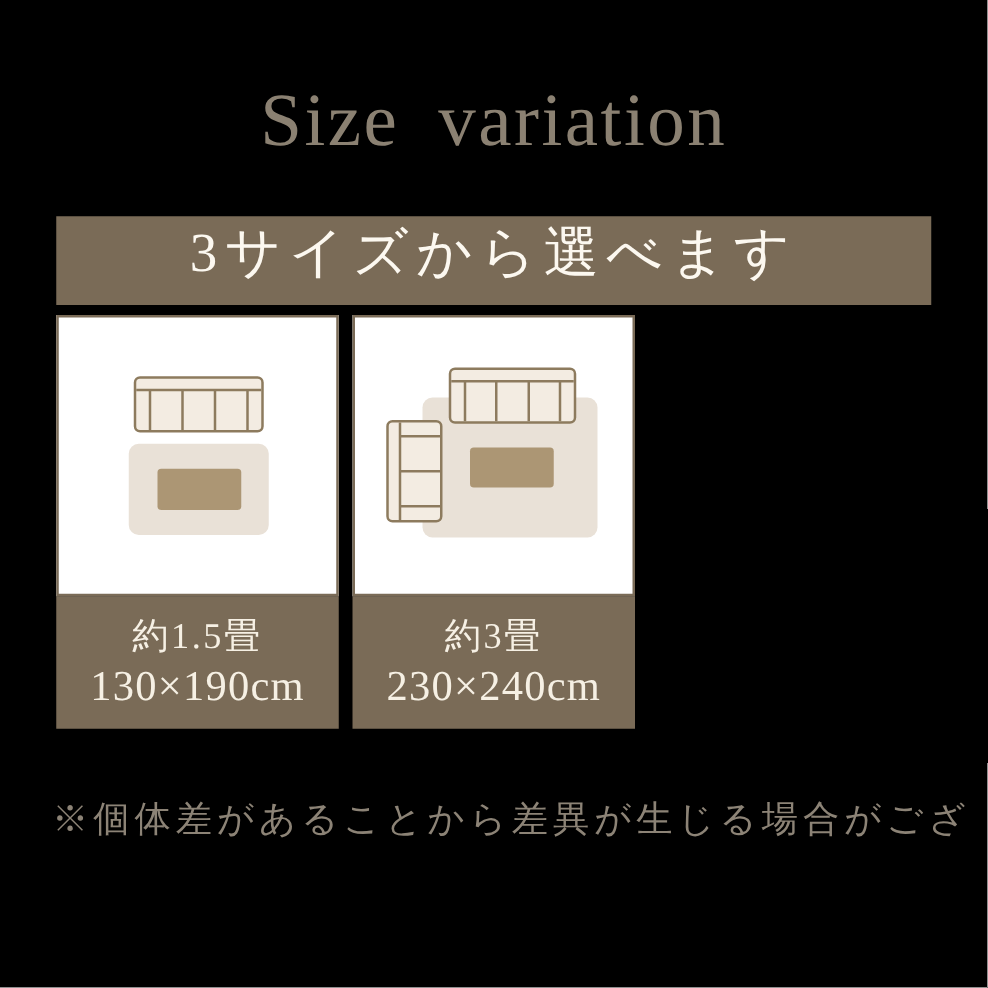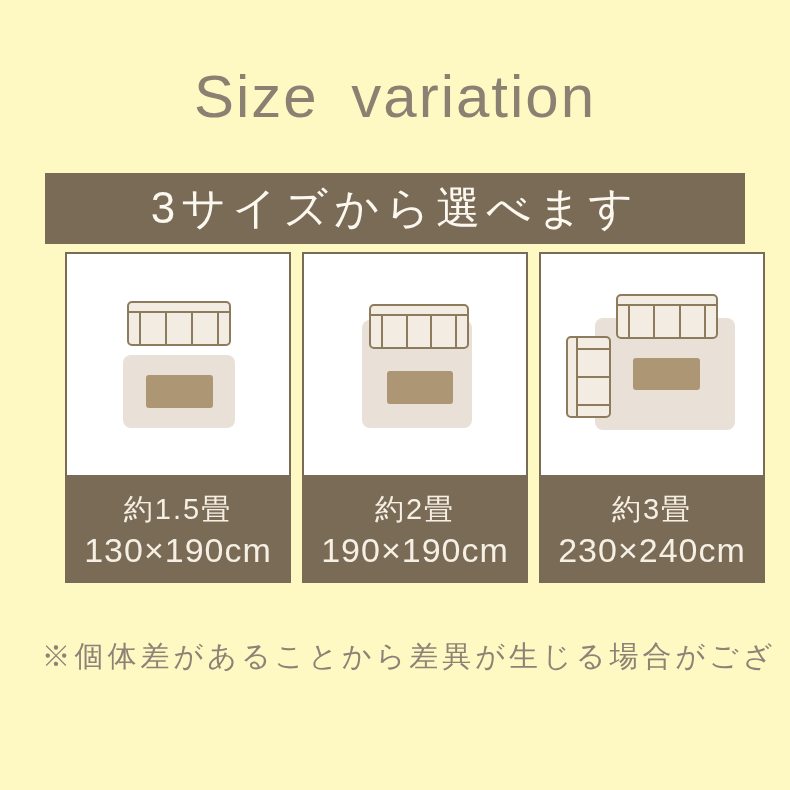--- a/index.html
+++ b/index.html
@@ -1,52 +1,51 @@
 <!DOCTYPE html>
 <html><head>
 <meta charset="utf-8">
 <style>
   * { margin:0; padding:0; box-sizing:border-box; }
   html,body { background:#ffffff; }
   .page {
     position:relative;
     width:790px; height:790px;
-    background:#fef9c3;
+    background:#000000;
     overflow:hidden;
-    font-family:Liberation Sans, sans-serif;
+    font-family:Liberation Serif, serif;
   }
   .title {
     position:absolute;
     top:62px; left:0; right:0;
     text-align:center;
     font-size:60px;
     font-weight:normal;
     color:#8b8172;
     letter-spacing:2px;
     word-spacing:14px;
   }
   .banner {
     position:absolute;
     left:45px; top:173px;
     width:700px; height:71px;
     background:#7a6b57;
-    display:flex; align-items:center; justify-content:center;
+    display:flex; align-items:flex-start; justify-content:center;
   }
   .banner-text {
     font-size:44px;
     color:#fcf8f0;
     letter-spacing:6px;
   }
   .cards {
     position:absolute;
     left:45px; top:252px;
     width:572px;
     display:flex;
     gap:11px;
-    margin-left:20px;
   }
   .card { width:226px; }
   .figure {
     height:225px;
     background:#ffffff;
     border:2px solid #7a6b57;
   }
   .figure svg { display:block; }
   .label {
     height:106px;
@@ -101,40 +100,20 @@
           <rect class="rug" x="56" y="101" width="112" height="73" rx="8"></rect>
           <rect class="table" x="79" y="121" width="67" height="33" rx="3"></rect>
         </svg>
       </div>
       <div class="label">
         <div class="size-line">約1.5畳</div>
         <div class="dim-line">130×190cm</div>
       </div>
     </div>
 
-    <div class="card">
-      <div class="figure">
-        <svg width="222" height="221" viewBox="0 0 222 221">
-          <rect class="rug" x="58" y="66" width="110" height="108" rx="8"></rect>
-          <g class="sofa">
-            <rect x="66" y="51" width="98" height="43" rx="4"></rect>
-            <line x1="67" y1="61" x2="163" y2="61"></line>
-            <line x1="78" y1="61" x2="78" y2="93"></line>
-            <line x1="152" y1="61" x2="152" y2="93"></line>
-            <line x1="103" y1="61" x2="103" y2="93"></line>
-            <line x1="127" y1="61" x2="127" y2="93"></line>
-          </g>
-          <rect class="table" x="83" y="117" width="66" height="33" rx="3"></rect>
-        </svg>
-      </div>
-      <div class="label">
-        <div class="size-line">約2畳</div>
-        <div class="dim-line">190×190cm</div>
-      </div>
-    </div>
 
     <div class="card">
       <div class="figure">
         <svg width="222" height="221" viewBox="0 0 222 221">
           <rect class="rug" x="54" y="64" width="140" height="112" rx="8"></rect>
           <g class="sofa">
             <rect x="76" y="41" width="100" height="43" rx="4"></rect>
             <line x1="77" y1="51" x2="175" y2="51"></line>
             <line x1="88" y1="51" x2="88" y2="83"></line>
             <line x1="164" y1="51" x2="164" y2="83"></line>

